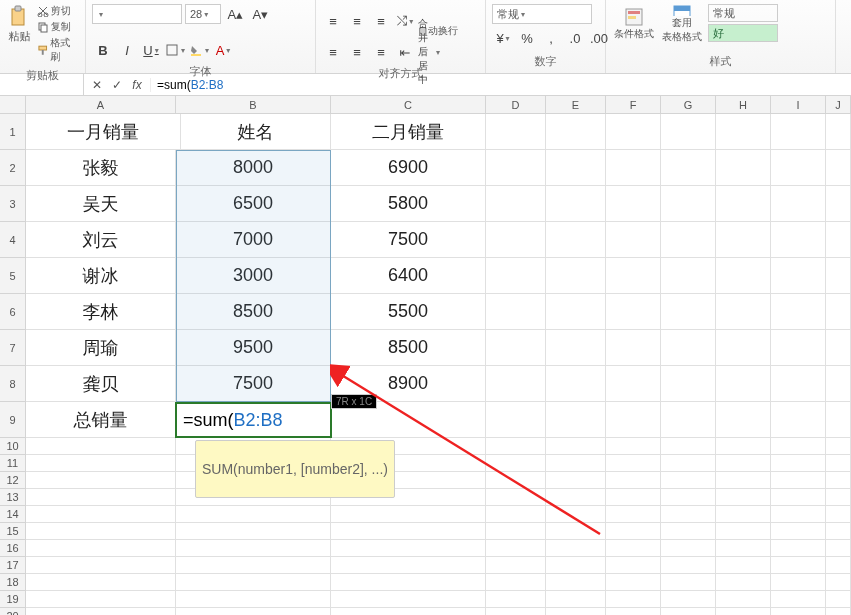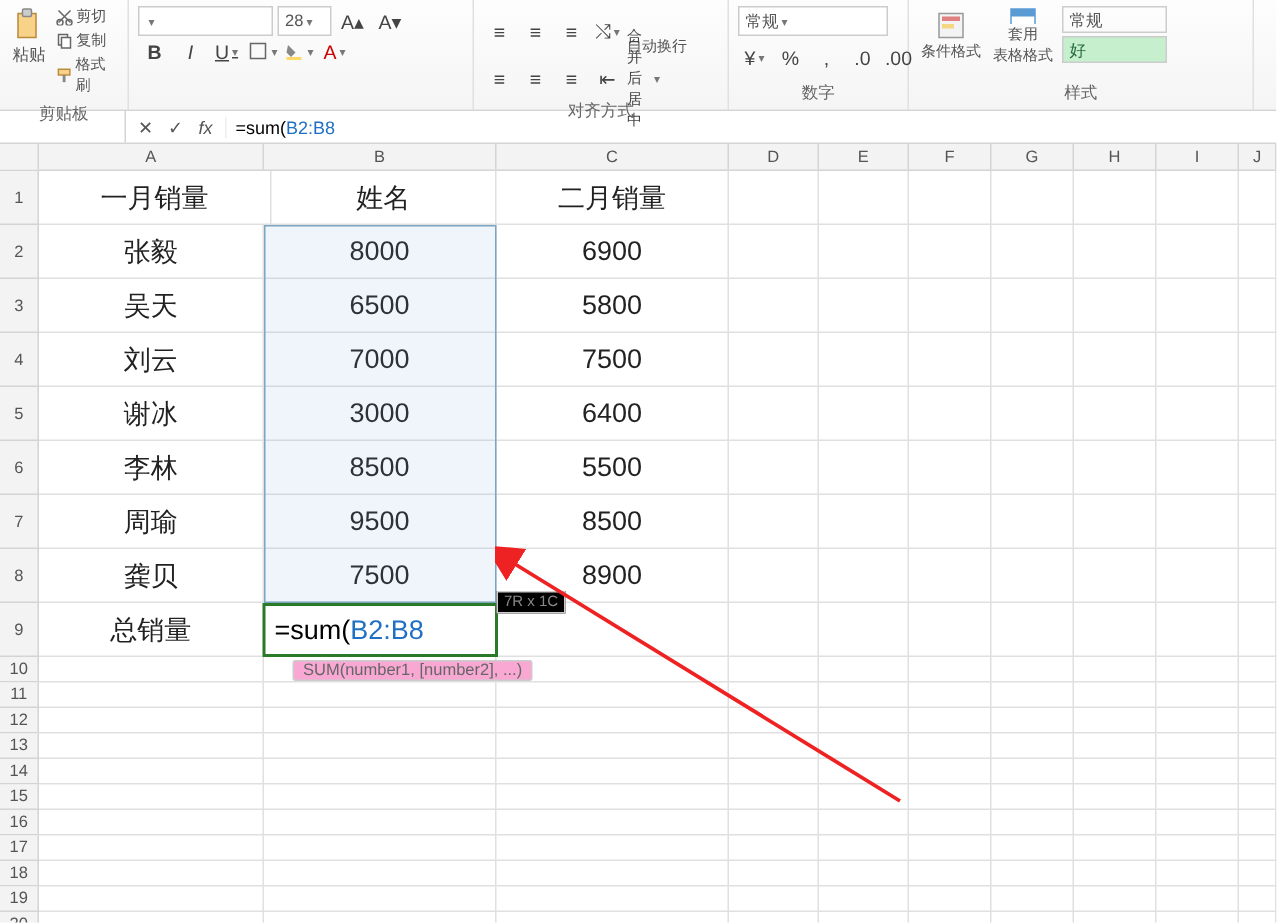--- a/index.html
+++ b/index.html
@@ -34,21 +34,21 @@
 .corner{ width:26px; border-right:1px solid #d4d4d4; background:#f3f3f3;}
 .ch{ border-right:1px solid #d4d4d4; display:flex; align-items:center; justify-content:center; font-size:11px; color:#555;}
 .rows{ position:relative;}
 .row{ display:flex; height:36px;}
 .row.short{ height:17px;}
 .rh{ width:26px; border-right:1px solid #d4d4d4; border-bottom:1px solid #d4d4d4; background:#f3f3f3; display:flex; align-items:center; justify-content:center; font-size:11px; color:#555;}
 .cell{ border-right:1px solid #e0e0e0; border-bottom:1px solid #e0e0e0; display:flex; align-items:center; justify-content:center; font-size:18px; color:#222; padding:0 4px; }
 .sel-range{ position:absolute; border:1px solid #7aa6c2; background:rgba(120,170,210,0.12); pointer-events:none;}
 .active-cell{ position:absolute; border:2px solid #2a7a2a; background:#fff; font-size:18px; display:flex; align-items:center; padding:0 6px; pointer-events:none;}
 .dim-label{ position:absolute; border:1px solid #ccc; background:#000000; font-size:10px; color:#888; padding:1px 4px; pointer-events:none;}
-.tooltip{ position:absolute; border:1px solid #ccc; background:#f9a8d4; font-size:11px; color:#666; padding:0 6px; border-radius:2px; pointer-events:none;}
+.tooltip{ position:absolute; border:1px solid #ccc; background:#fef9c3; font-size:14px; color:#666; padding:20px 6px; border-radius:2px; pointer-events:none;}
 .arrow{ position:absolute; pointer-events:none; }
 
 .wA{width:150px;} .wB{width:155px;} .wC{width:155px;} .wD{width:60px;} .wE{width:60px;} .wF{width:55px;} .wG{width:55px;} .wH{width:55px;} .wI{width:55px;} .wJ{width:25px;}
 </style>
 </head>
 <body>
 
 <div class="ribbon">
   <div class="rg" style="width:86px;">
     <div class="rg-body">
@@ -81,21 +81,21 @@
               <rect x="5" y="6" width="2" height="5" fill="#888"></rect>
             </svg>
             <span>格式刷</span>
           </span>
       </div>
     </div>
     <div class="rg-label">剪贴板</div>
   </div>
 
   <div class="rg" style="width:230px;">
-    <div class="rg-body" style="flex-direction:column; gap:0;">
+    <div class="rg-body" style="flex-direction:column; gap:16px;">
       <div class="fontrow">
         <div class="fontbox dd"></div>
         <div class="sizebox dd">28</div>
         <span class="tbtn">A▴</span>
         <span class="tbtn">A▾</span>
       </div>
       <div class="btnrow">
         <span class="tbtn" style="font-weight:bold;">B</span>
         <span class="tbtn" style="font-style:italic;">I</span>
         <span class="tbtn dd" style="text-decoration:underline;">U</span>
@@ -108,20 +108,21 @@
             <svg width="14" height="14">
               <path d="M3 3 L8 8 L5 11 L2 8 Z" fill="#888"></path>
               <rect x="2" y="11" width="10" height="2" fill="#ffd966"></rect>
             </svg>
           </span>
         <span class="tbtn dd">
             <span style="color:#c00;">A</span>
           </span>
       </div>
     </div>
+    <div class="rg-label">字体</div>
   </div>
 
   <div class="rg" style="width:170px;">
     <div class="rg-body" style="flex-direction:column; gap:4px;">
       <div class="btnrow">
         <span class="tbtn">≡</span>
         <span class="tbtn">≡</span>
         <span class="tbtn">≡</span>
         <span class="tbtn dd">⤭</span>
         <span style="font-size:10px; cursor:pointer;margin-top:20px;">自动换行</span>

